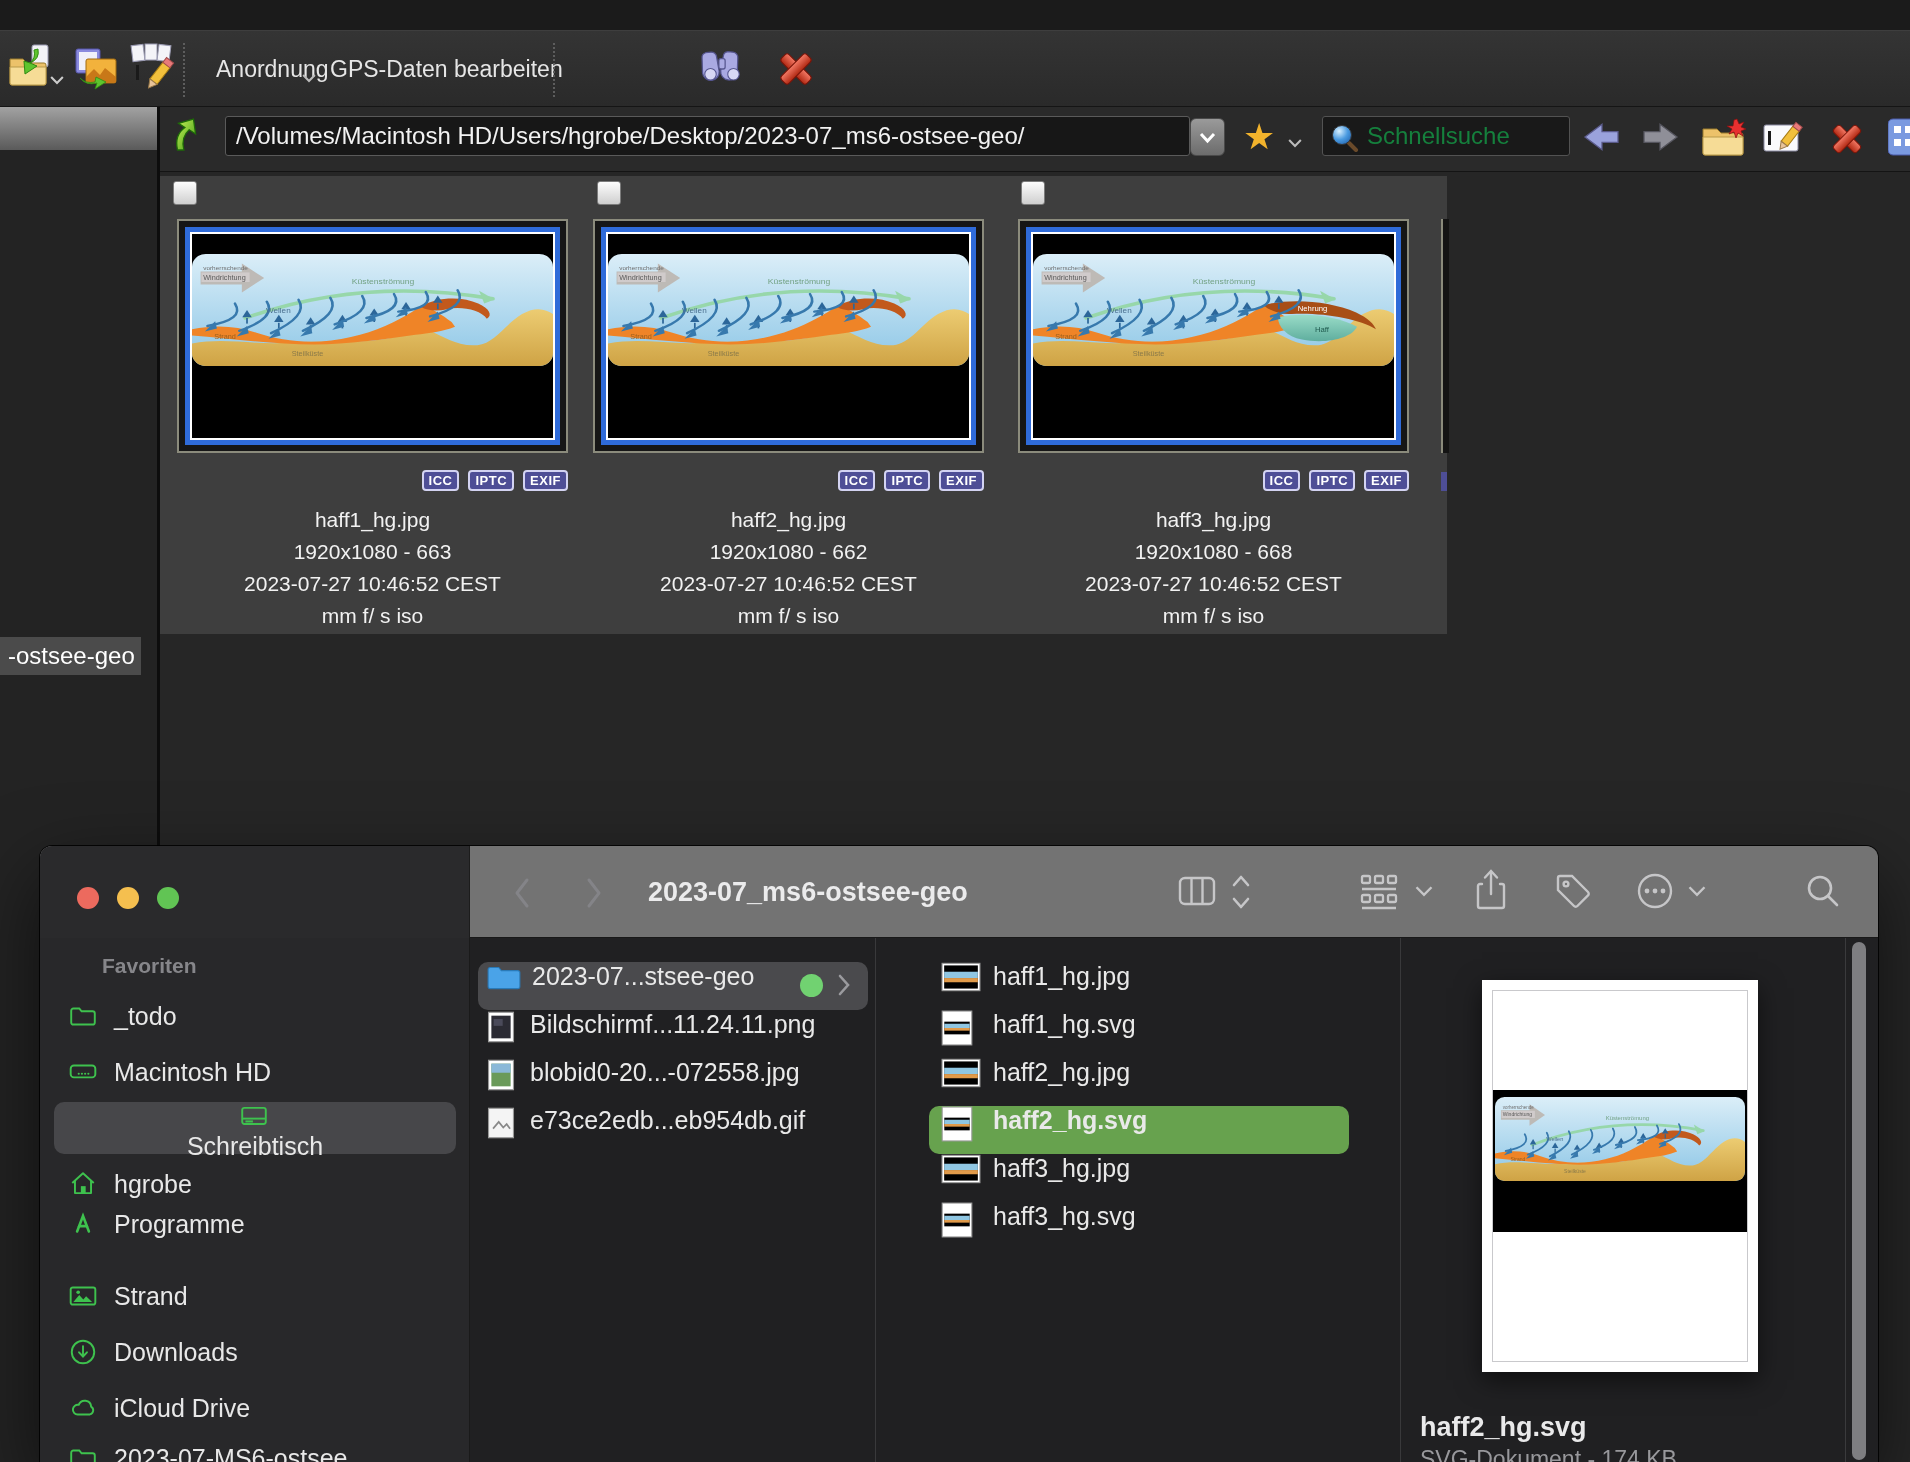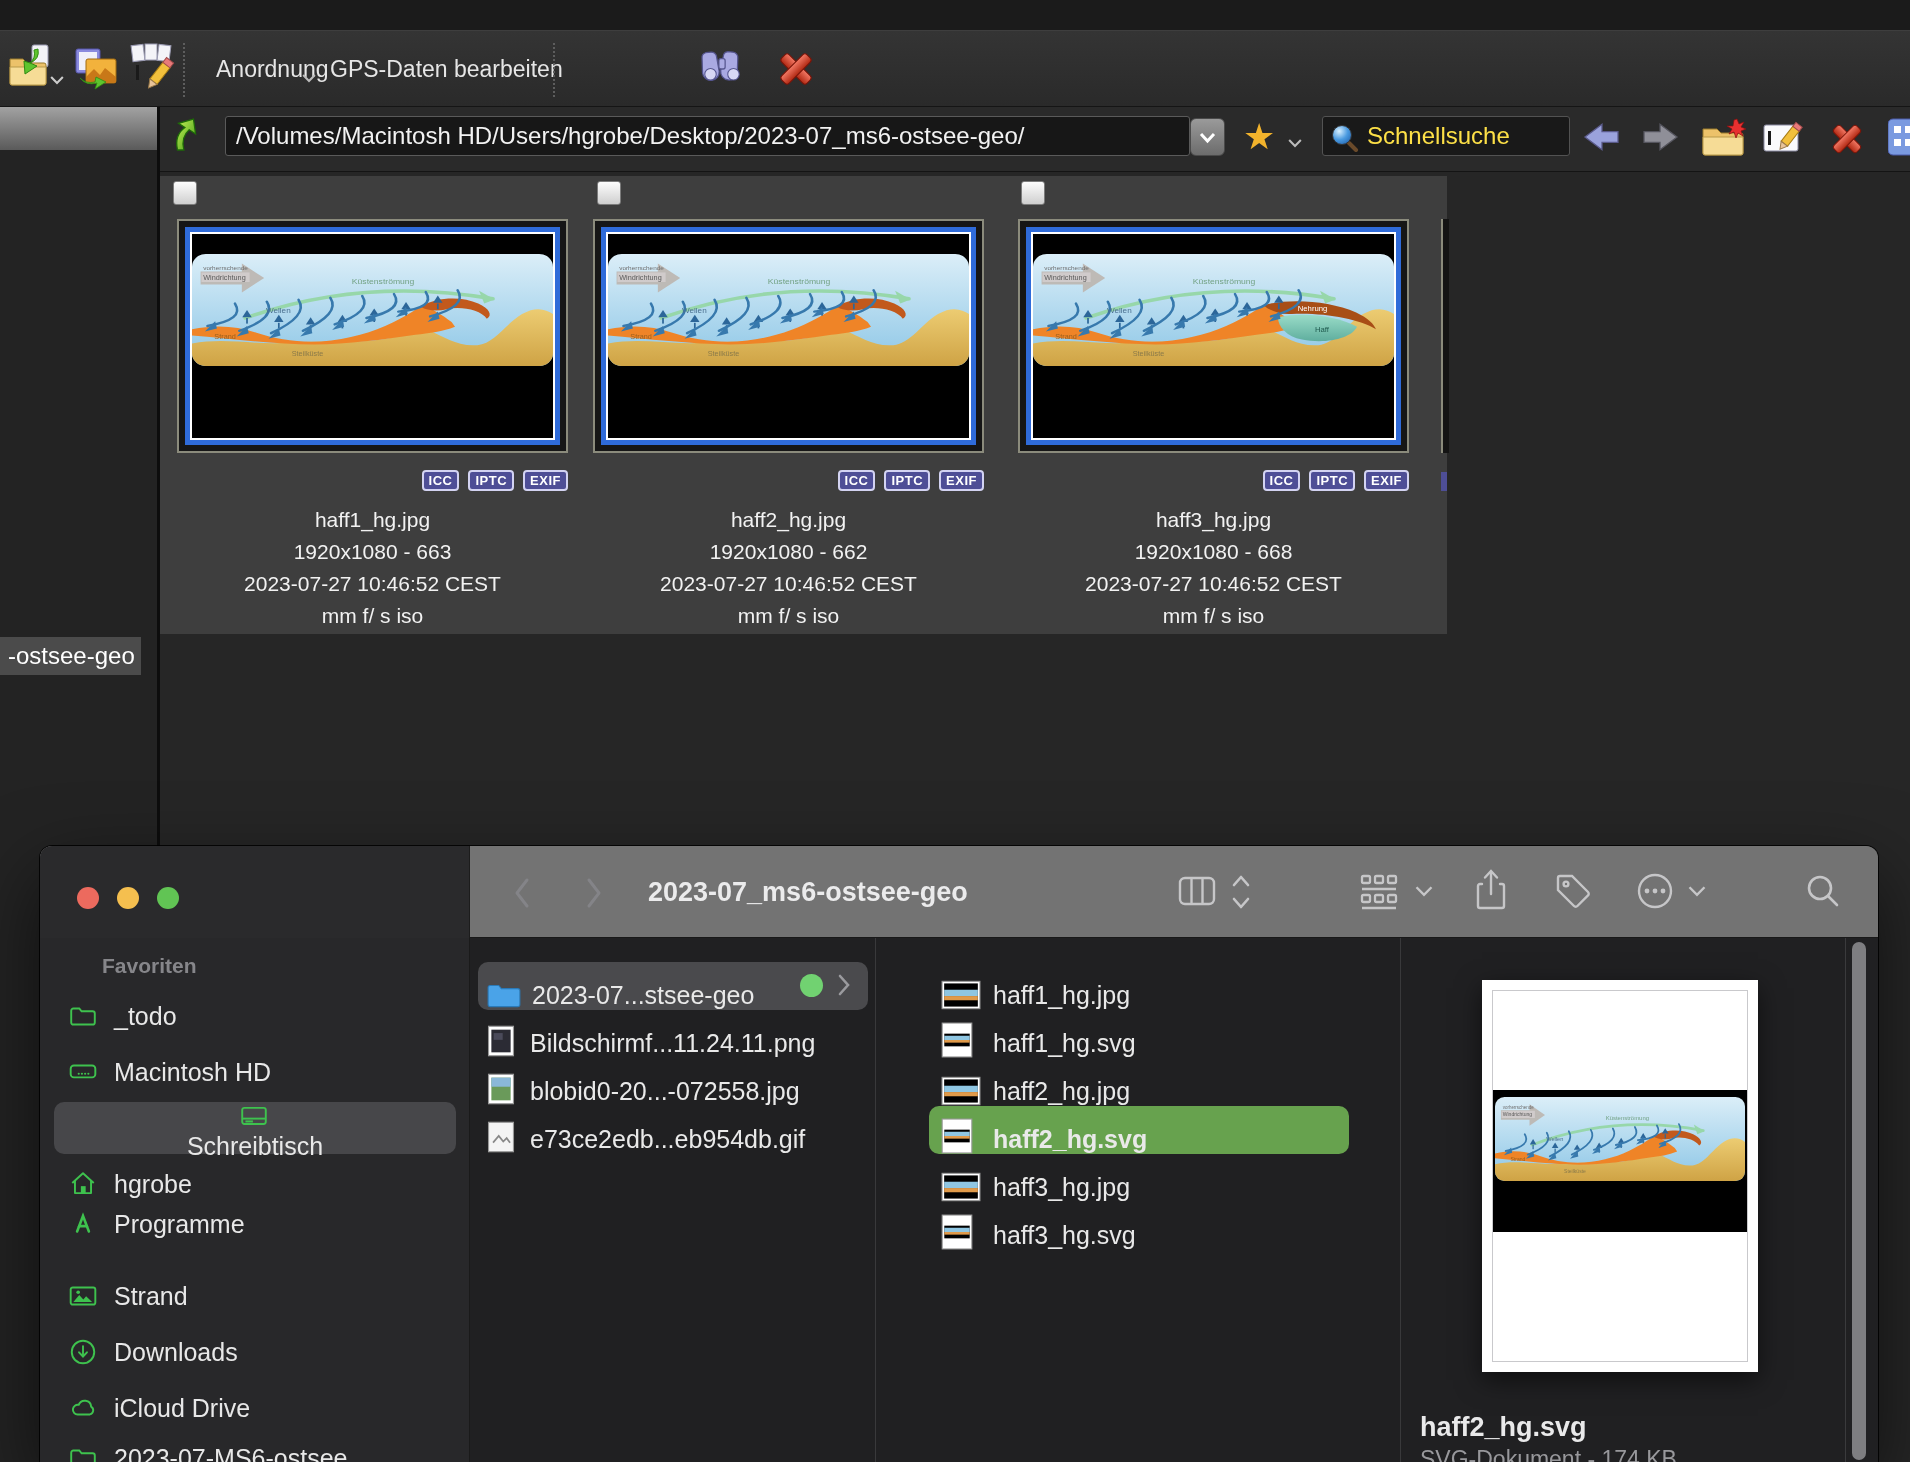--- a/index.html
+++ b/index.html
@@ -41,21 +41,21 @@
   .f-titlebar-side{position:absolute;left:0;top:0;width:430px;height:92px;background:#2a2a2c;border-right:1px solid #1c1c1c;box-sizing:border-box;}
   .tl{position:absolute;top:41px;width:22px;height:22px;border-radius:50%;}
   .f-title{position:absolute;top:0;line-height:92px;color:#ebebec;font-size:27px;font-weight:bold;white-space:nowrap;}
   .f-body{position:absolute;left:0;top:92px;width:1838px;height:524px;}
   .f-sidebar{position:absolute;left:0;top:0;width:430px;height:524px;background:#28282a;border-right:1px solid #1a1a1a;box-sizing:border-box;}
   .f-section{position:absolute;left:62px;color:#86868a;font-size:21px;font-weight:bold;}
   .srow{position:absolute;left:14px;width:402px;height:52px;border-radius:10px;display:flex;align-items:center;color:#e8e8e8;font-size:25px;}
   .srow .sic{width:30px;height:30px;margin:0 16px 0 14px;flex:none;}
   .srow.sel-gray{background:#47474a;flex-direction:column;}
   .fcol{position:absolute;top:0;height:524px;background:#202022;}
-  .frow{position:absolute;height:48px;display:flex;align-items:flex-end;color:#e9e9e9;font-size:25px;white-space:nowrap;}
+  .frow{position:absolute;height:48px;display:flex;align-items:flex-start;color:#e9e9e9;font-size:25px;white-space:nowrap;}
   .rowhl{position:absolute;border-radius:10px;}
   .coldiv{position:absolute;top:0;width:1px;height:524px;background:#39393b;}
   .page{position:absolute;background:#ffffff;box-shadow:0 8px 24px rgba(0,0,0,.55);}
   .page-inner{position:absolute;left:10px;top:10px;right:10px;bottom:10px;border:1px solid #c9c9cc;}
   .scrollthumb{position:absolute;background:#7e7e81;border-radius:7px;}
   svg text{font-family:"Liberation Sans",sans-serif;}
 </style>
 </head>
 <body>
 
@@ -169,21 +169,21 @@
                 <radialGradient id="orb" cx="0.35" cy="0.3" r="0.9">
                   <stop offset="0" stop-color="#d8f0ff"></stop>
                   <stop offset="0.5" stop-color="#4a9ae0"></stop>
                   <stop offset="1" stop-color="#1a5aa8"></stop>
                 </radialGradient>
               </defs>
             <line x1="20" y1="21" x2="27" y2="28" stroke="#6a4a2a" stroke-width="4" stroke-linecap="round"></line>
             <circle cx="13" cy="13" r="9.5" fill="url(#orb)" stroke="#333"></circle>
           </svg>
         </div>
-        <div class="abs" style="left:44px;top:0;line-height:38px;color:#fde047">Schnellsuche</div>
+        <div class="abs" style="left:44px;top:0;line-height:38px;color:#15803d">Schnellsuche</div>
       </div>
       <div class="abs" style="left:1580px;top:14px">
         <svg width="44" height="32" viewBox="0 0 36 30">
             <path d="M18,3 v7 h15 v10 h-15 v7 L2,15 z" fill="#9aa2dc" stroke="#5a5a8a" stroke-width="1.2"></path>
           </svg>
       </div>
       <div class="abs" style="left:1638px;top:14px">
         <svg width="44" height="32" viewBox="0 0 36 30">
             <path d="M18,3 v7 h-15 v10 h15 v7 L34,15 z" fill="#8f8f98" stroke="#55555e" stroke-width="1.2"></path>
           </svg>

